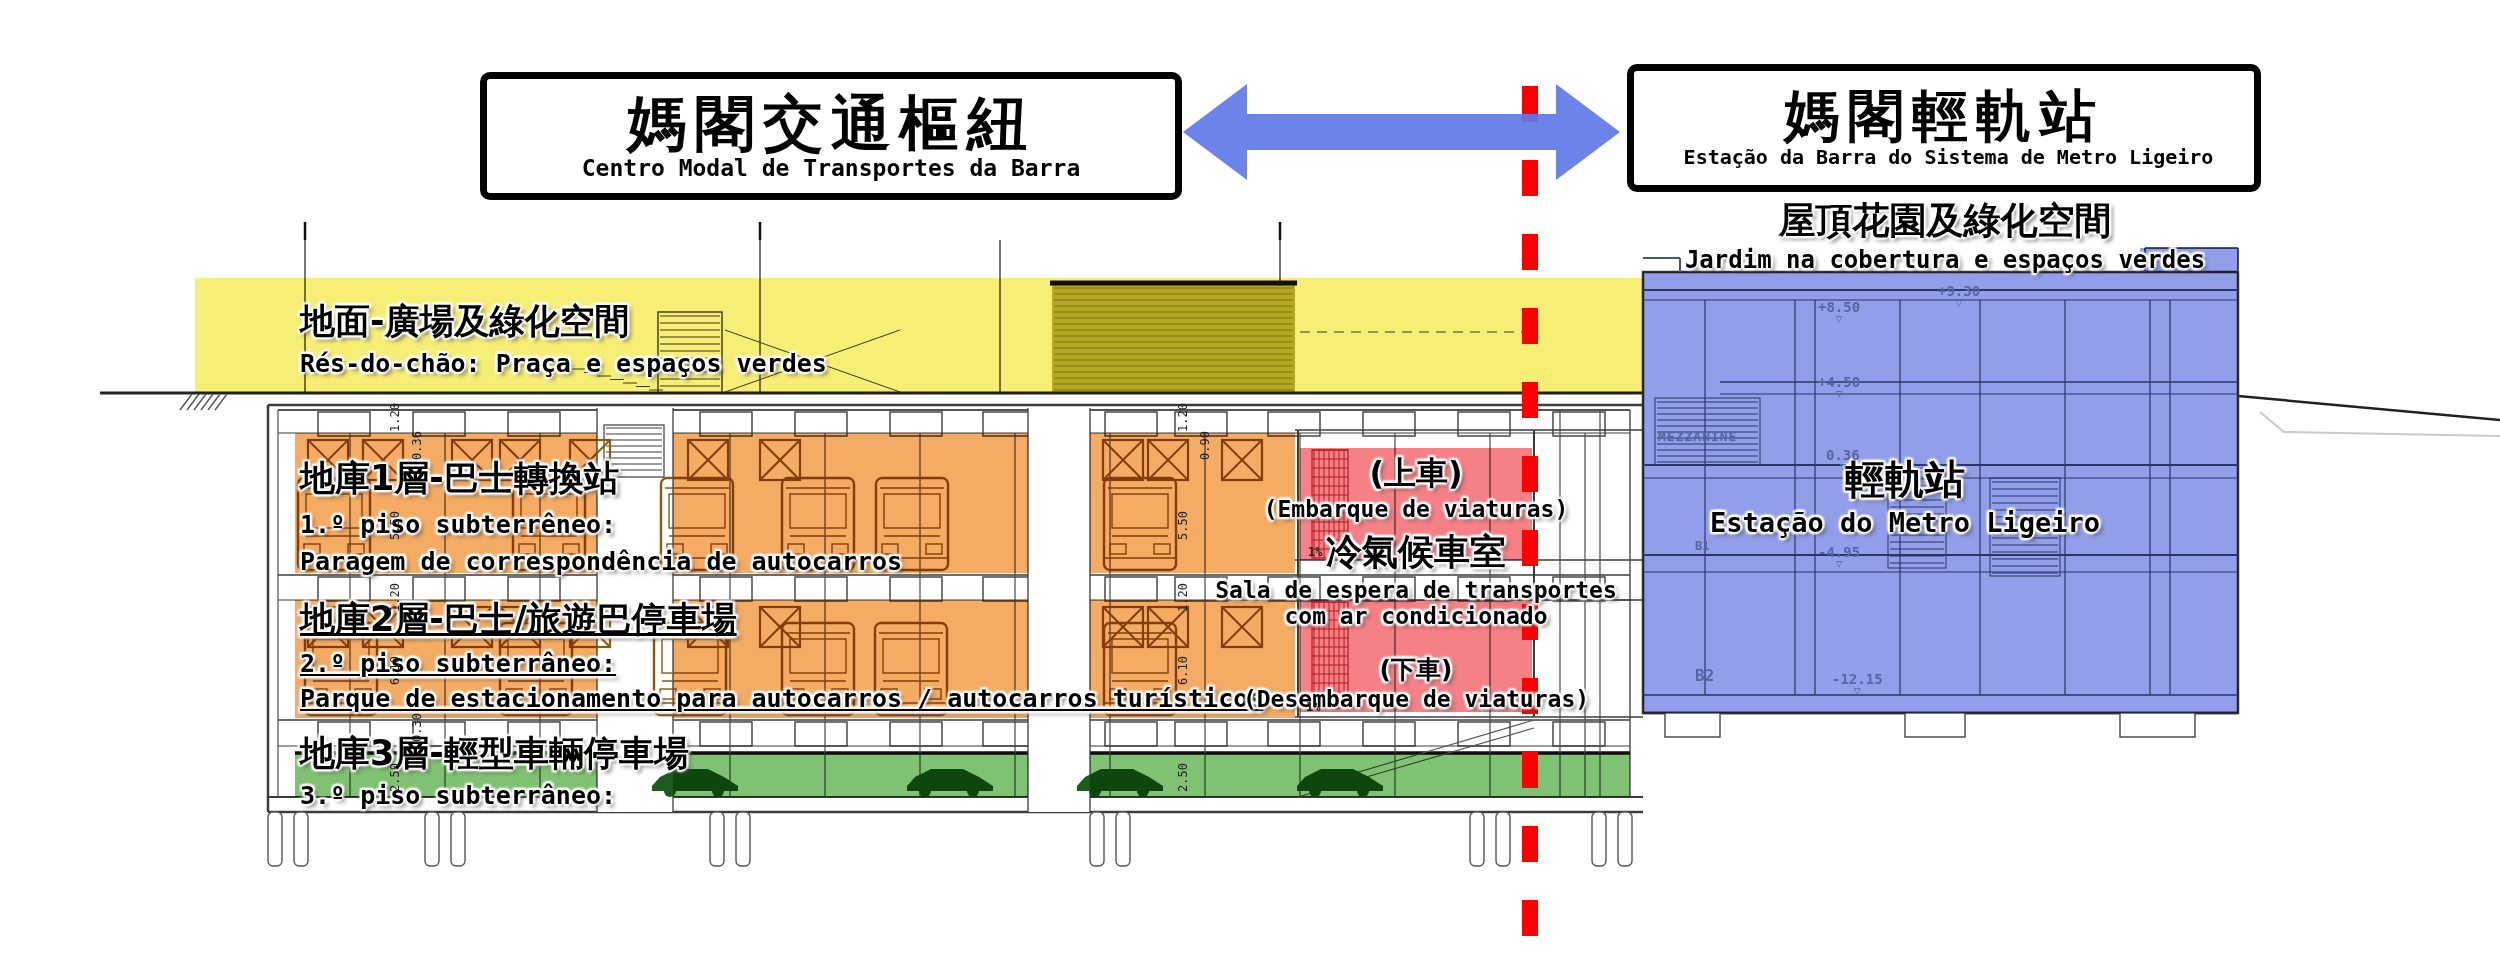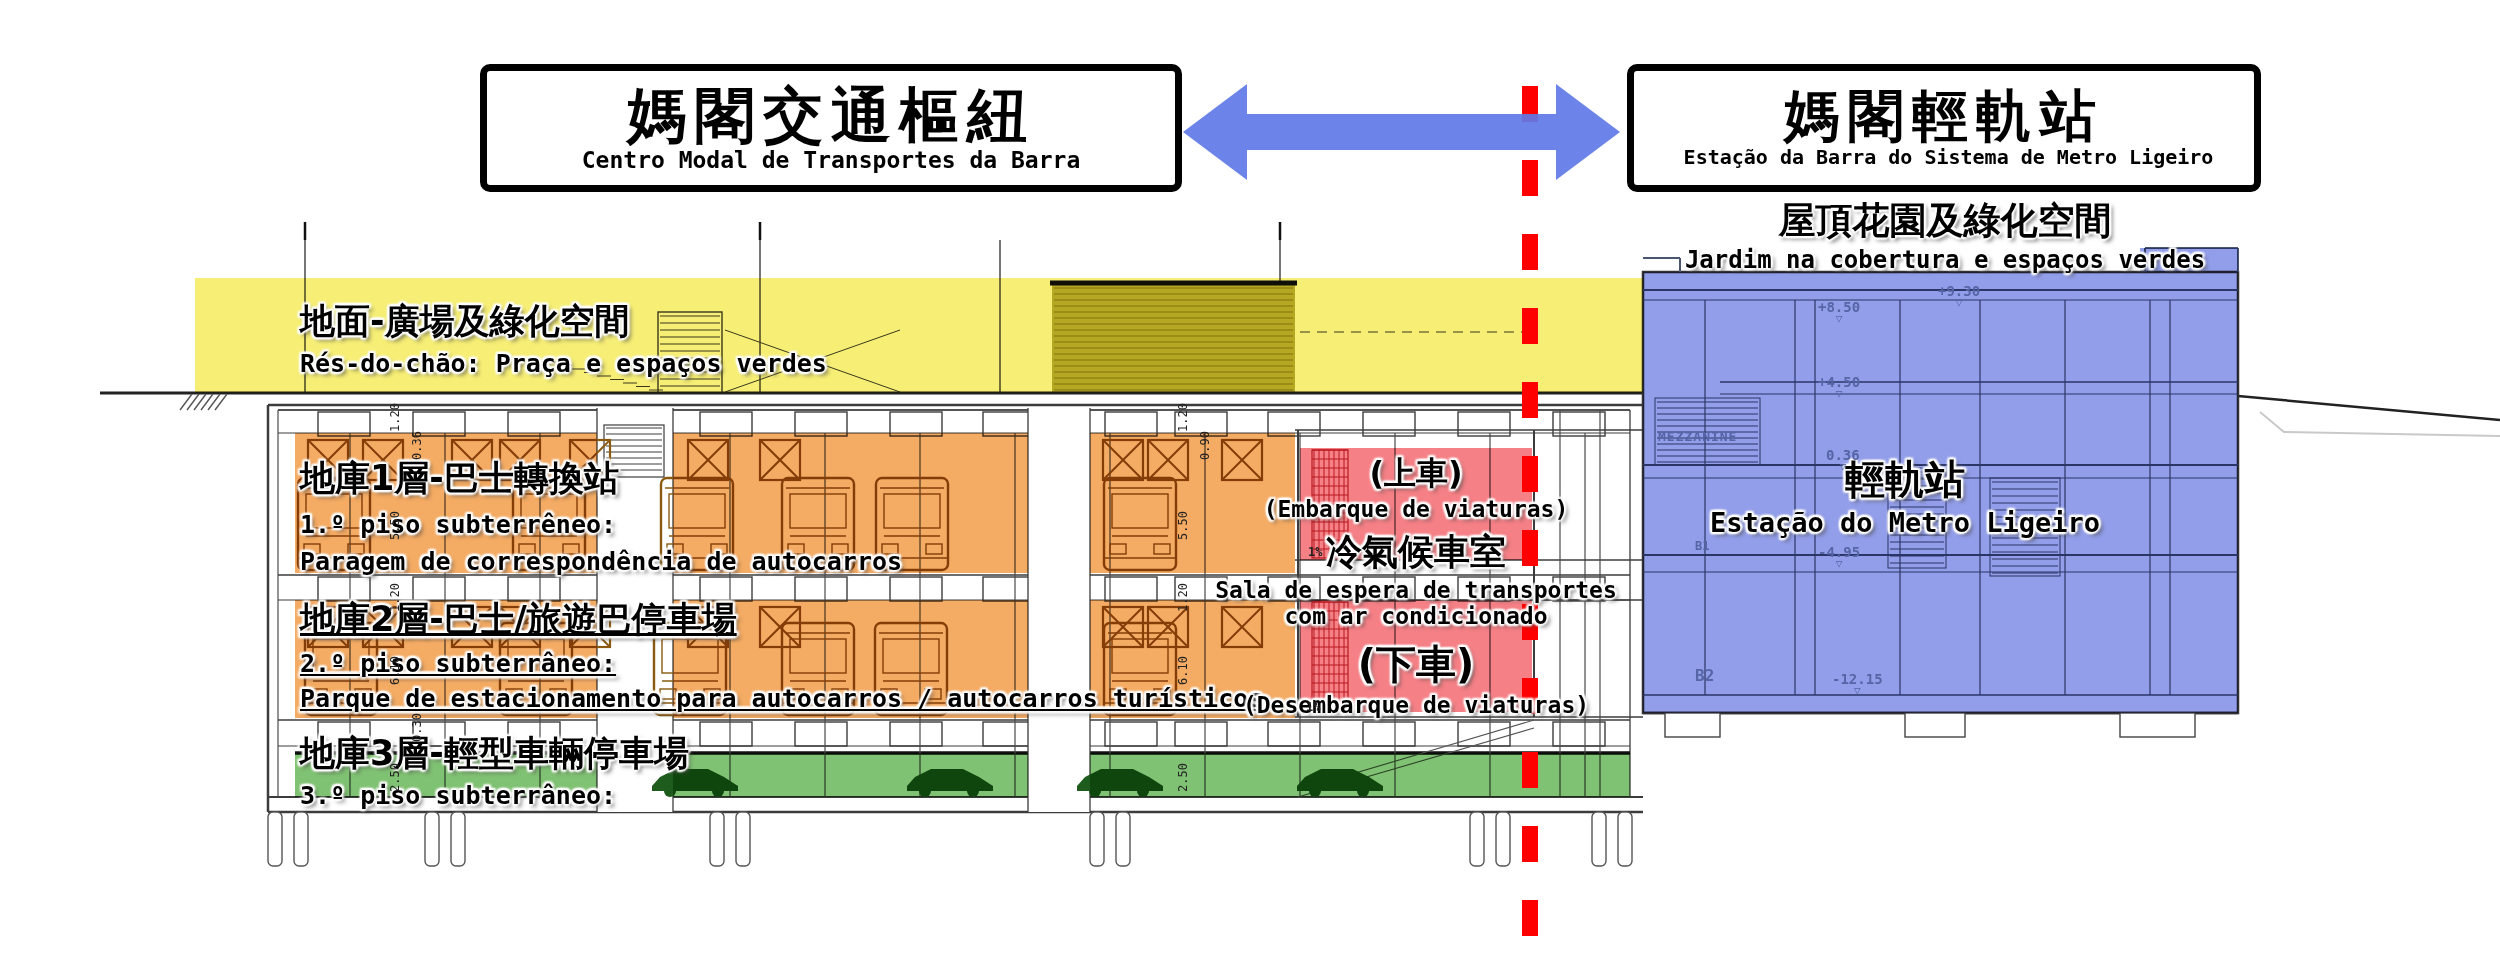--- a/index.html
+++ b/index.html
@@ -483,21 +483,21 @@
   <div class="ov ov-pink" style="left:1300px;top:600px;width:232px;height:112px;"></div>
   <div class="ov ov-blue" style="left:1643px;top:272px;width:595px;height:441px;"></div>
   <div class="ov ov-blue" style="left:2140px;top:248px;width:98px;height:24px;"></div>
 
   <div id="redline"></div>
 
   <svg id="arrowsvg" width="2500" height="971">
     <polygon points="1183,132 1247,84 1247,114 1556,114 1556,84 1620,132 1556,180 1556,150 1247,150 1247,180" fill="#6078E8" opacity="0.92"></polygon>
   </svg>
 
-  <div class="titlebox" style="left:480px;top:64px;width:688px;height:114px;">
+  <div class="titlebox" style="left:480px;top:72px;width:688px;height:114px;">
     <div class="zh" style="font-size:60px;letter-spacing:8px;">媽閣交通樞紐</div>
     <div class="pt" style="font-size:23px;">Centro Modal de Transportes da Barra</div>
   </div>
   <div class="titlebox" style="left:1627px;top:64px;width:620px;height:114px;">
     <div class="zh" style="font-size:56px;letter-spacing:8px;">媽閣輕軌站</div>
     <div class="pt" style="font-size:20px;margin-left:9px;">Estação da Barra do Sistema de Metro Ligeiro</div>
   </div>
 
   <div class="lab ctr" style="left:1645px;top:196px;width:600px;">
     <div class="zh halo" style="font-size:37px;">屋頂花園及綠化空間</div>
@@ -525,21 +525,21 @@
     <div class="zh halo" style="font-size:35px;">地庫3層-輕型車輛停車場</div>
     <div class="pt halo" style="font-size:25px;margin-top:4px;">3.º piso subterrâneo:</div>
   </div>
 
   <div class="lab ctr" style="left:1186px;top:452px;width:460px;">
     <div class="zh halo" style="font-size:32px;">(上車)</div>
     <div class="pt halo" style="font-size:23px;">(Embarque de viaturas)</div>
     <div class="zh halo" style="font-size:36px;margin-top:6px;">冷氣候車室</div>
     <div class="pt halo" style="font-size:23px;">Sala de espera de transportes</div>
     <div class="pt halo" style="font-size:23px;">com ar condicionado</div>
-    <div class="zh halo" style="font-size:40px;margin-top:8px;">(下車)</div>
+    <div class="zh halo" style="font-size:25px;margin-top:24px;">(下車)</div>
     <div class="pt halo" style="font-size:23px;">(Desembarque de viaturas)</div>
   </div>
 
   <div class="lab ctr" style="left:1705px;top:452px;width:400px;">
     <div class="zh halo" style="font-size:40px;">輕軌站</div>
     <div class="pt halo" style="font-size:27px;">Estação do Metro Ligeiro</div>
   </div>
 
   <div class="cad" style="left:1658px;top:430px;font-size:13px;letter-spacing:1px;">MEZZANINE</div>
   <div class="cad" style="left:1695px;top:540px;font-size:12px;">B1</div>

